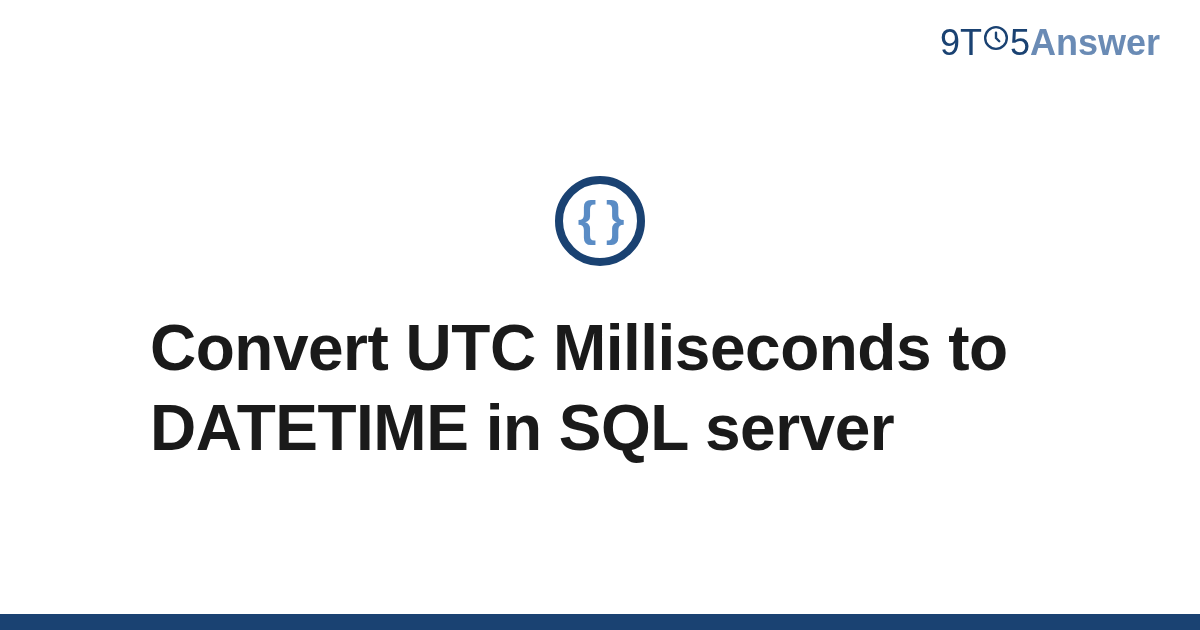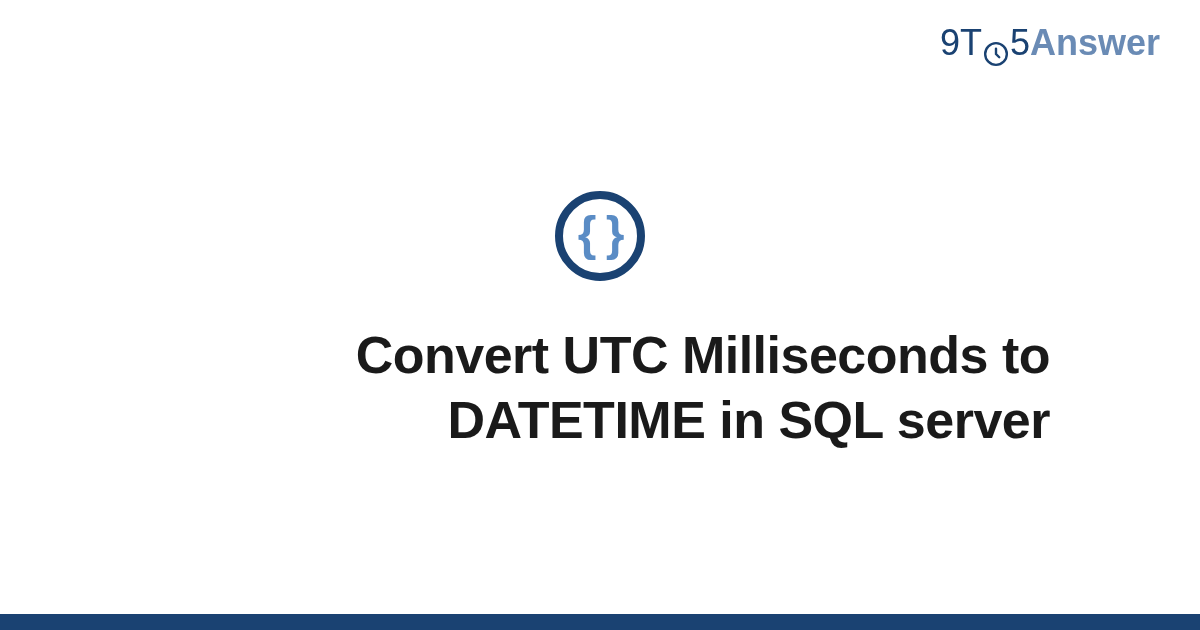--- a/index.html
+++ b/index.html
@@ -13,21 +13,21 @@
       font-family: Arial, Helvetica, sans-serif;
       background: #ffffff;
       position: relative;
       overflow: hidden;
     }
     .header {
       position: absolute;
       top: 22px;
       right: 40px;
       display: flex;
-      align-items: flex-end;
+      align-items: flex-start;
       font-size: 36px;
       font-weight: 400;
       letter-spacing: 0px;
     }
     .header .part1 {
       color: #1a4272;
       font-weight: 500;
     }
     .header .clock-icon {
       display: inline-flex;
@@ -76,24 +76,24 @@
       font-size: 48px;
       font-weight: 700;
       color: #5a8cc5;
       letter-spacing: -2px;
       font-family: Arial, sans-serif;
       line-height: 1;
       position: relative;
       top: -2px;
     }
     .title {
-      font-size: 52px;
+      font-size: 64px;
       font-weight: 700;
       color: #1a1a1a;
-      text-align: right;
+      text-align: left;
       line-height: 1.25;
       max-width: 900px;
       letter-spacing: -0.5px;
     }
     .footer-bar {
       position: absolute;
       bottom: 0;
       left: 0;
       width: 1200px;
       height: 16px;

